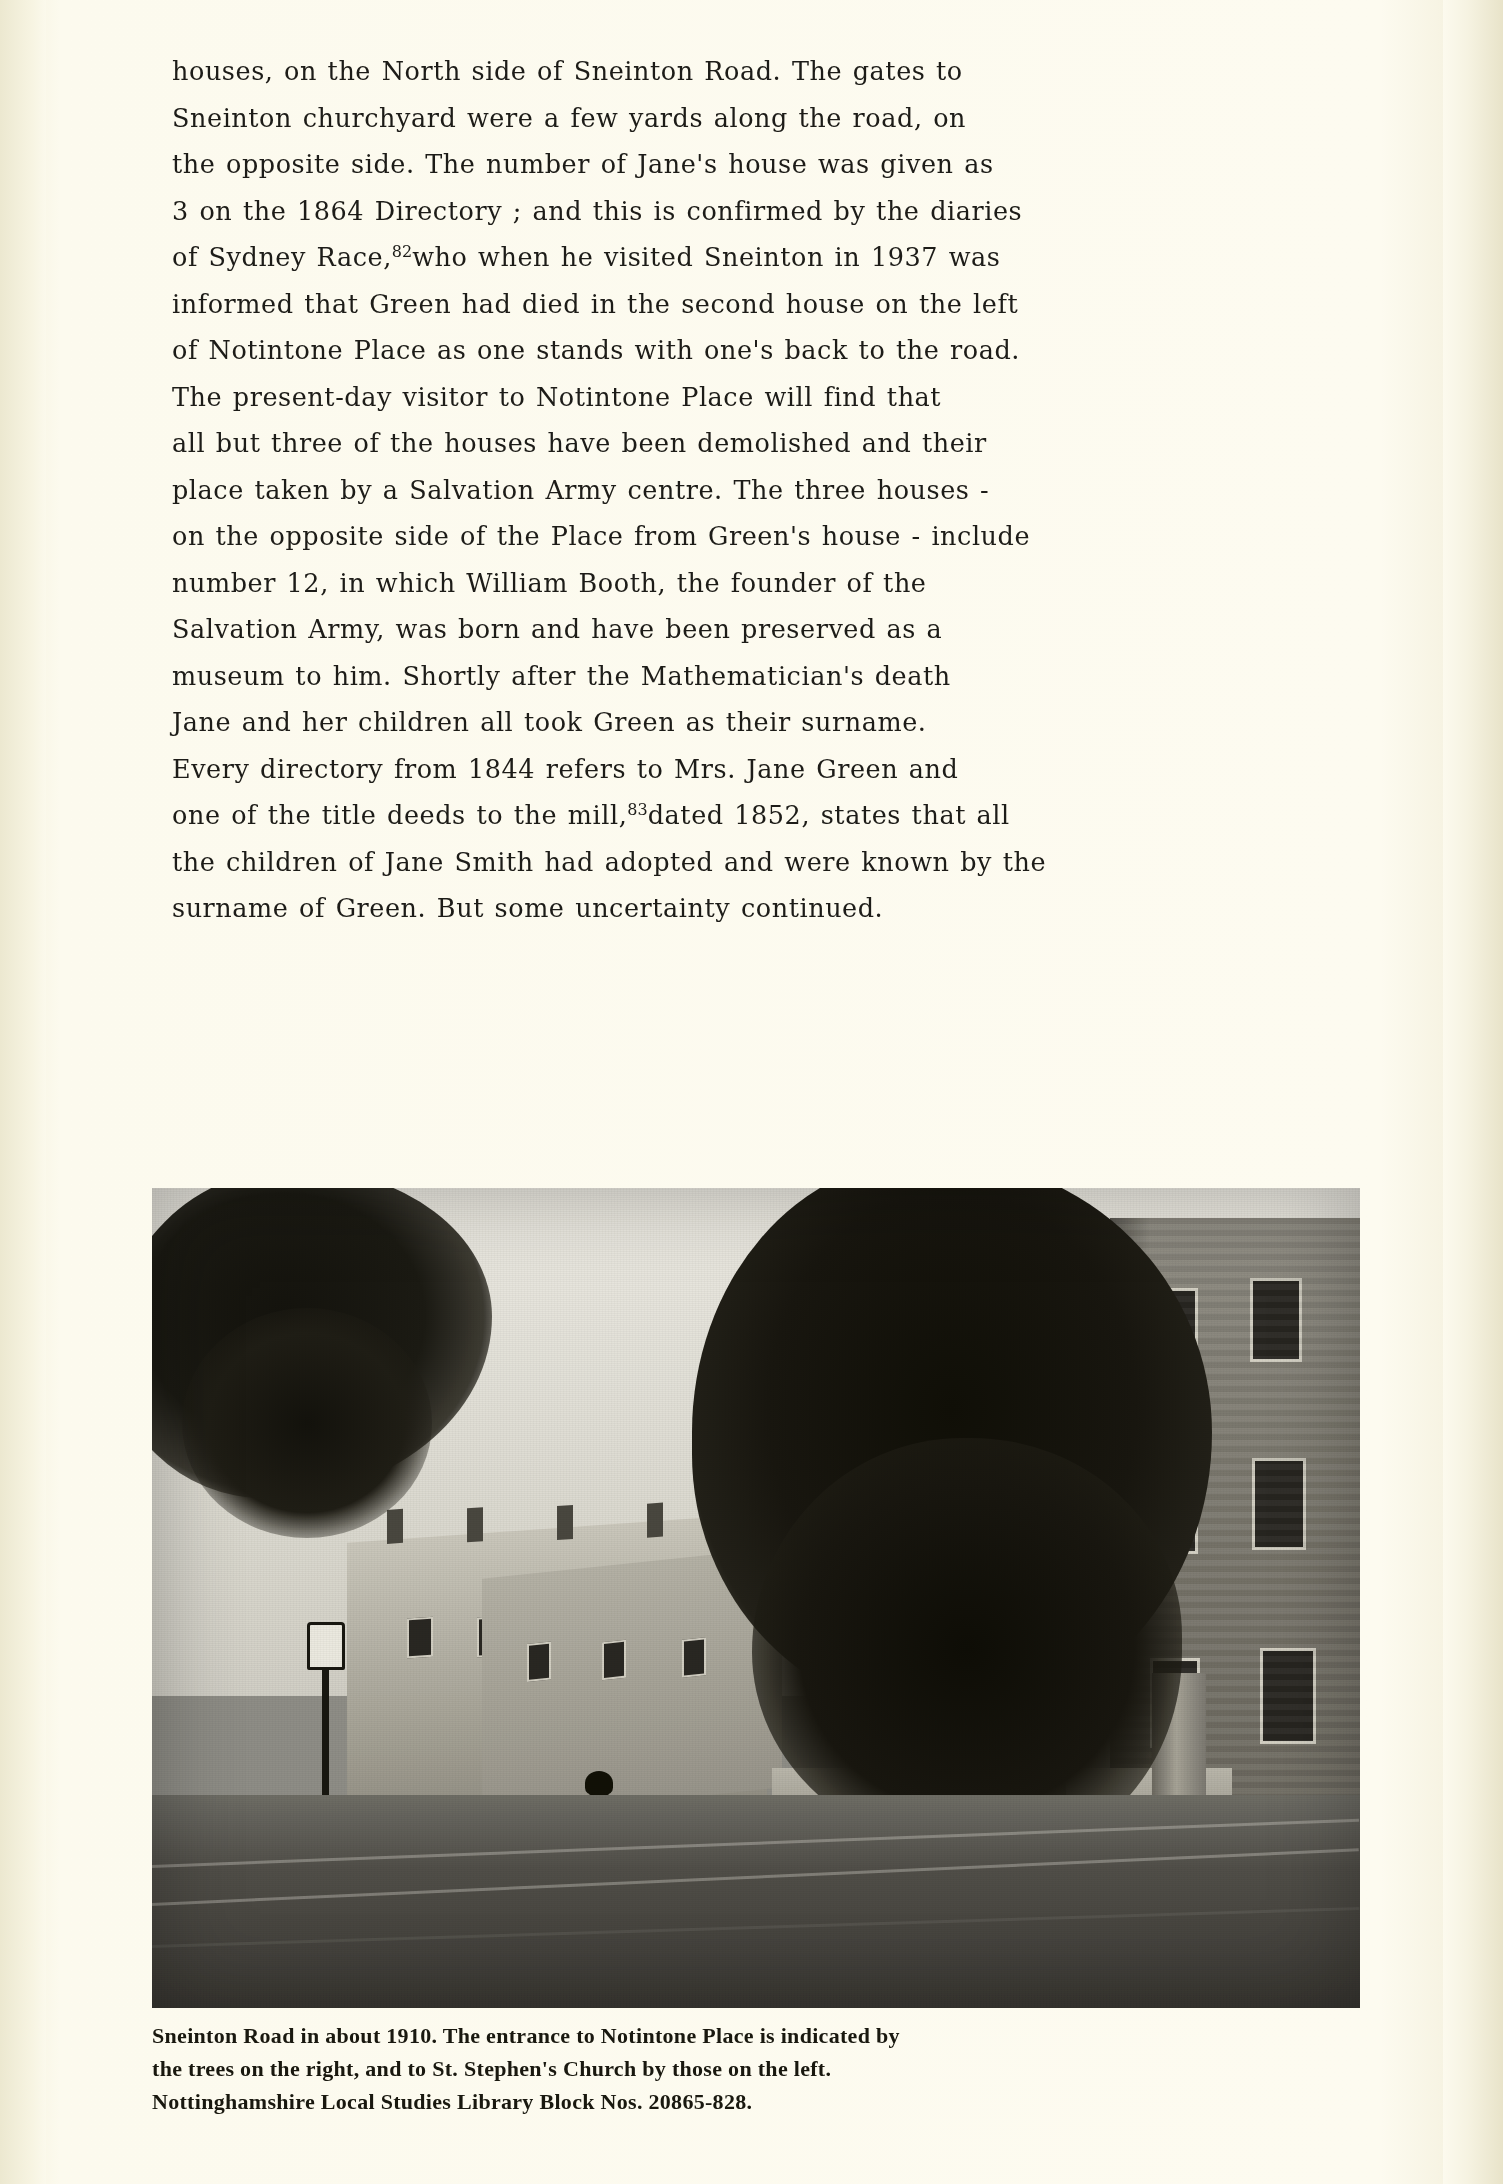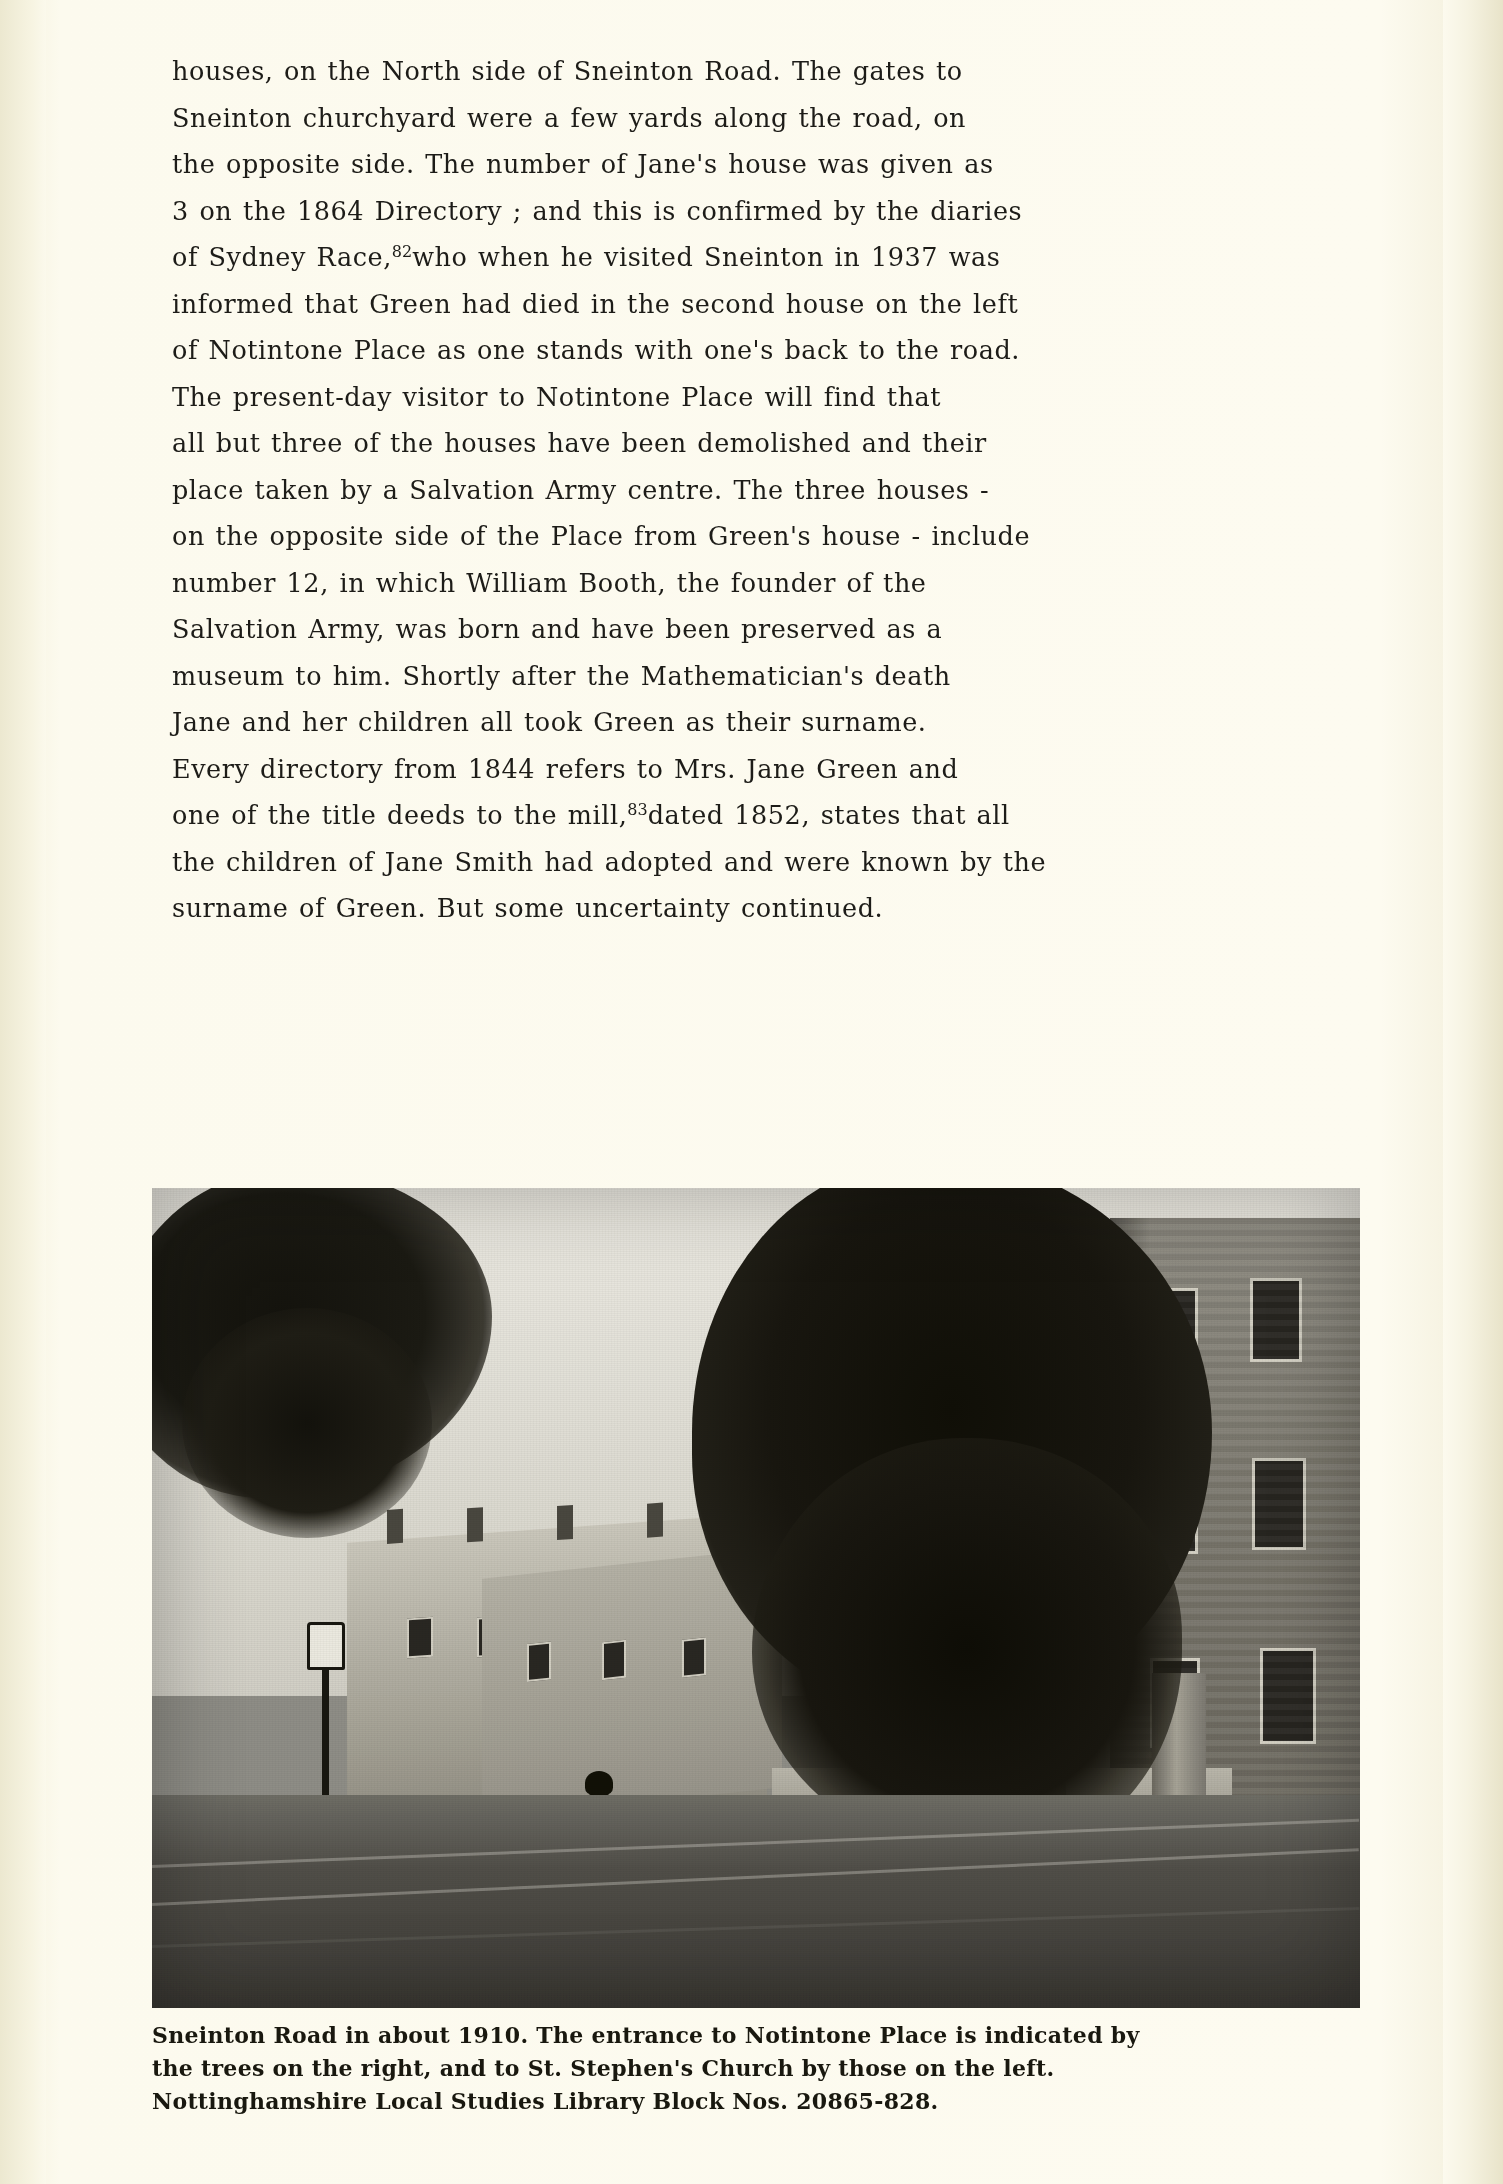--- a/index.html
+++ b/index.html
@@ -224,21 +224,21 @@
   .caption {
     margin-top: 11px;
     font-family: "DejaVu Serif", serif;
     font-size: 22px;
     line-height: 33px;
     color: #19180f;
     letter-spacing: 0.3px;
     font-weight: 700;
     width: 1208px;
   }
-  .caption .ln { display: block; white-space: nowrap; }
+  .caption .ln { display: block; white-space: nowrap; font-family: Liberation Serif, serif; }
 </style>
 </head>
 <body>
 
 <div class="page">
   <div class="page-edge-left"></div>
   <div class="page-edge-right"></div>
 </div>
 
 <div class="content">

